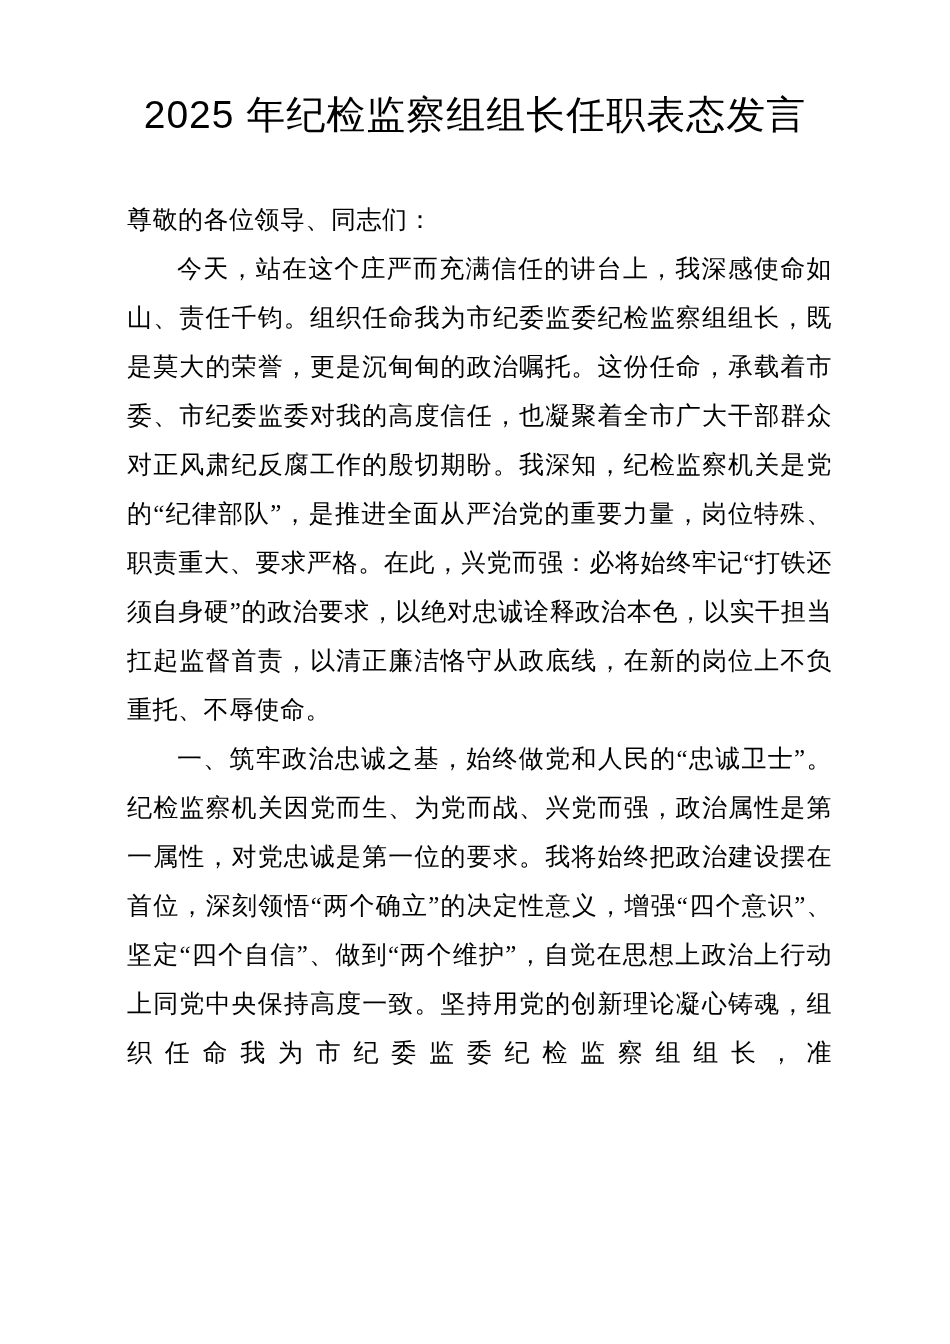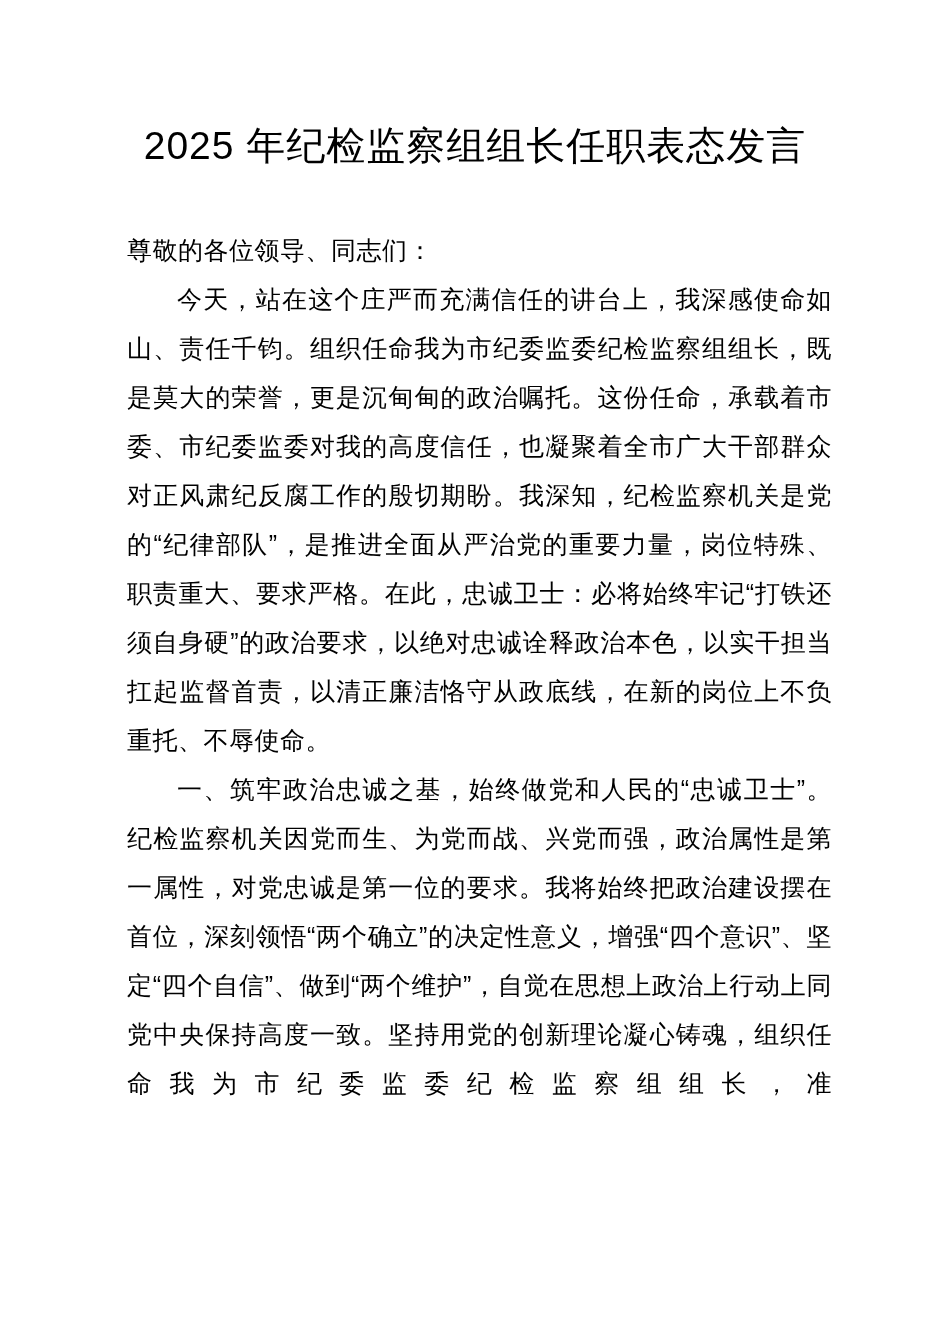--- a/index.html
+++ b/index.html
@@ -10,35 +10,36 @@
     width: 950px;
     height: 1344px;
     margin: 0 auto;
     background: #ffffff;
     color: #000000;
     font-family: "Liberation Sans", "DejaVu Sans", sans-serif;
     overflow: hidden;
   }
 
   .doc-title {
-    padding-top: 116px;
+    padding-top: 85px;
     text-align: center;
     font-size: 39px;
     font-weight: 400;
     line-height: 60px;
     letter-spacing: 1px;
     white-space: nowrap;
   }
 
   .doc-body {
     margin: 50px 118px 0 127px;
     font-size: 25px;
     line-height: 49px;
     text-align: justify;
     letter-spacing: 0.5px;
+    font-family: Liberation Serif, serif;
   }
 
   .doc-body p {
     text-indent: 2em;
   }
 
   .doc-body p.salutation {
     text-indent: 0;
   }
 
@@ -51,19 +52,19 @@
 <body>
 
 <div class="page">
 
   <h1 class="doc-title">2025 年纪检监察组组长任职表态发言</h1>
 
   <div class="doc-body">
 
     <p class="salutation">尊敬的各位领导、同志们：</p>
 
-    <p>今天，站在这个庄严而充满信任的讲台上，我深感使命如山、责任千钧。组织任命我为市纪委监委纪检监察组组长，既是莫大的荣誉，更是沉甸甸的政治嘱托。这份任命，承载着市委、市纪委监委对我的高度信任，也凝聚着全市广大干部群众对正风肃纪反腐工作的殷切期盼。我深知，纪检监察机关是党的“纪律部队”，是推进全面从严治党的重要力量，岗位特殊、职责重大、要求严格。在此，忠诚卫士：必将始终牢记“打铁还须自身硬”的政治要求，以绝对忠诚诠释政治本色，以实干担当扛起监督首责，以清正廉洁恪守从政底线，在新的岗位上不负重托、不辱使命。</p>
+    <p>今天，站在这个庄严而充满信任的讲台上，我深感使命如山、责任千钧。组织任命我为市纪委监委纪检监察组组长，既是莫大的荣誉，更是沉甸甸的政治嘱托。这份任命，承载着市委、市纪委监委对我的高度信任，也凝聚着全市广大干部群众对正风肃纪反腐工作的殷切期盼。我深知，纪检监察机关是党的“纪律部队”，是推进全面从严治党的重要力量，岗位特殊、职责重大、要求严格。在此，兴党而强：必将始终牢记“打铁还须自身硬”的政治要求，以绝对忠诚诠释政治本色，以实干担当扛起监督首责，以清正廉洁恪守从政底线，在新的岗位上不负重托、不辱使命。</p>
 
     <p class="page-cut">一、筑牢政治忠诚之基，始终做党和人民的“忠诚卫士”。纪检监察机关因党而生、为党而战、兴党而强，政治属性是第一属性，对党忠诚是第一位的要求。我将始终把政治建设摆在首位，深刻领悟“两个确立”的决定性意义，增强“四个意识”、坚定“四个自信”、做到“两个维护”，自觉在思想上政治上行动上同党中央保持高度一致。坚持用党的创新理论凝心铸魂，组织任命我为市纪委监委纪检监察组组长，准</p>
 
   </div>
 
 </div>
 
 </body></html>

